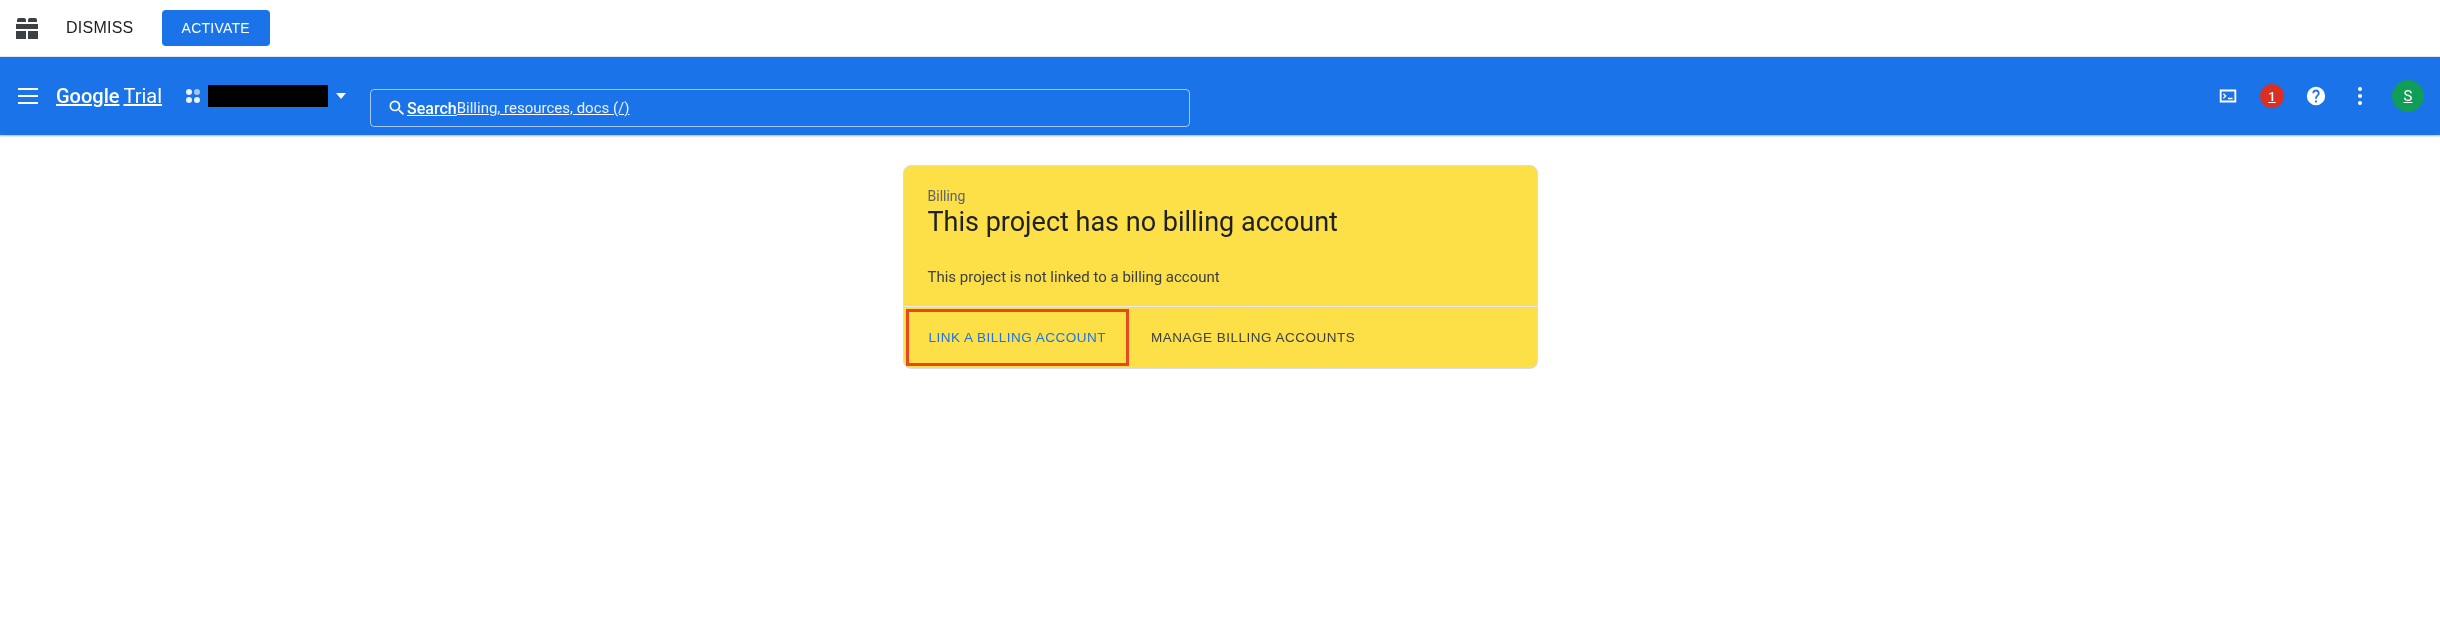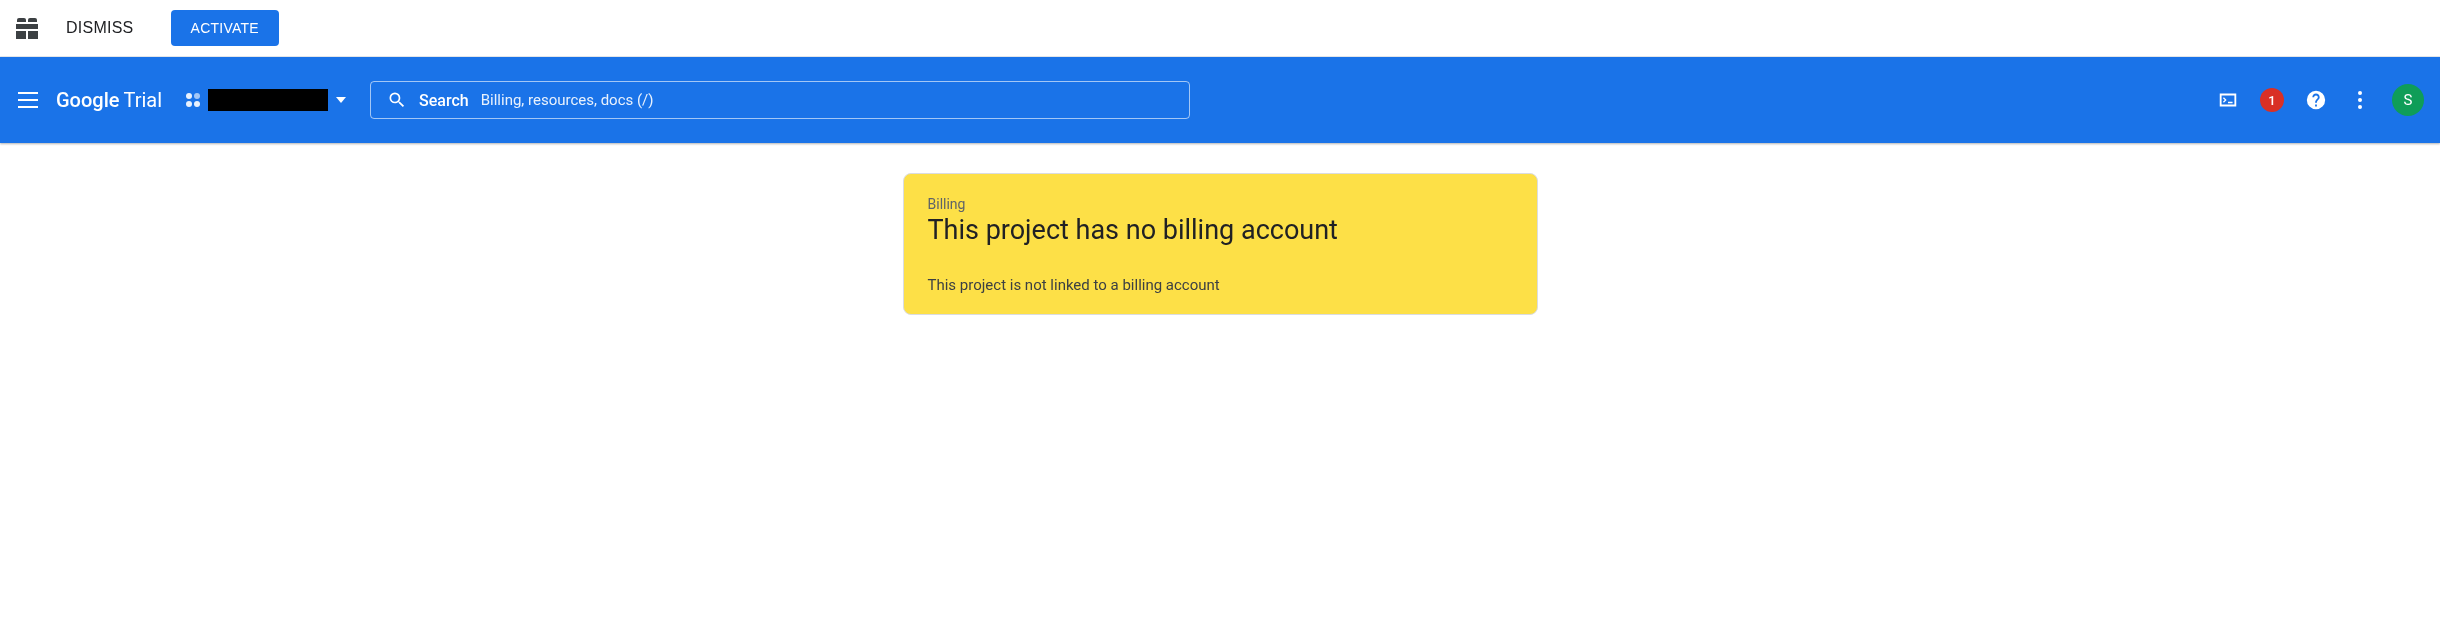--- a/index.html
+++ b/index.html
@@ -52,31 +52,31 @@
     .activate-btn {
       background: #1a73e8;
       color: #fff;
       border: none;
       border-radius: 4px;
       font-size: 14px;
       font-weight: 500;
       letter-spacing: 0.25px;
       padding: 10px 20px;
       cursor: pointer;
-      margin-left: 9px;
     }
     
     .header {
       background: #1a73e8;
       color: #fff;
       display: flex;
       align-items: center;
-      padding: 24px 16px;
+      padding: 8px 16px;
       gap: 16px;
       box-shadow: 0 1px 2px rgba(0,0,0,0.3);
+      text-decoration: underline;
     }
     .menu-icon {
       width: 24px;
       height: 24px;
       cursor: pointer;
       display:flex;
       flex-direction:column;
       justify-content:center;
       gap:5px;
     }
@@ -122,22 +122,22 @@
       flex: 1;
       max-width: 820px;
     }
     .search-box {
       display:flex;
       align-items:center;
       background: rgba(255,255,255,0.0);
       border: 1px solid rgba(255,255,255,0.6);
       border-radius: 4px;
       padding: 8px 16px;
-      gap: 12px;
       cursor: text;
+      margin-top: 24px;
     }
     .search-placeholder {
       color: rgba(255,255,255,0.9);
       font-size: 15px;
     }
     .search-label-strong { font-weight:500; color:#fff;}
     .header-right {
       margin-left:auto;
       display:flex;
       align-items:center;
@@ -303,14 +303,20 @@
   </div>
 </div>
 
 <div class="main">
   <div class="card">
     <div class="card-body">
       <div class="card-eyebrow">Billing</div>
       <div class="card-title">This project has no billing account</div>
       <div class="card-desc">This project is not linked to a billing account</div>
     </div>
+    <div class="card-actions">
+      <div class="link-billing-wrap">
+        <button class="card-action">LINK A BILLING ACCOUNT</button>
+      </div>
+      <button class="card-action">MANAGE BILLING ACCOUNTS</button>
+    </div>
   </div>
 </div>
 
 </body></html>

